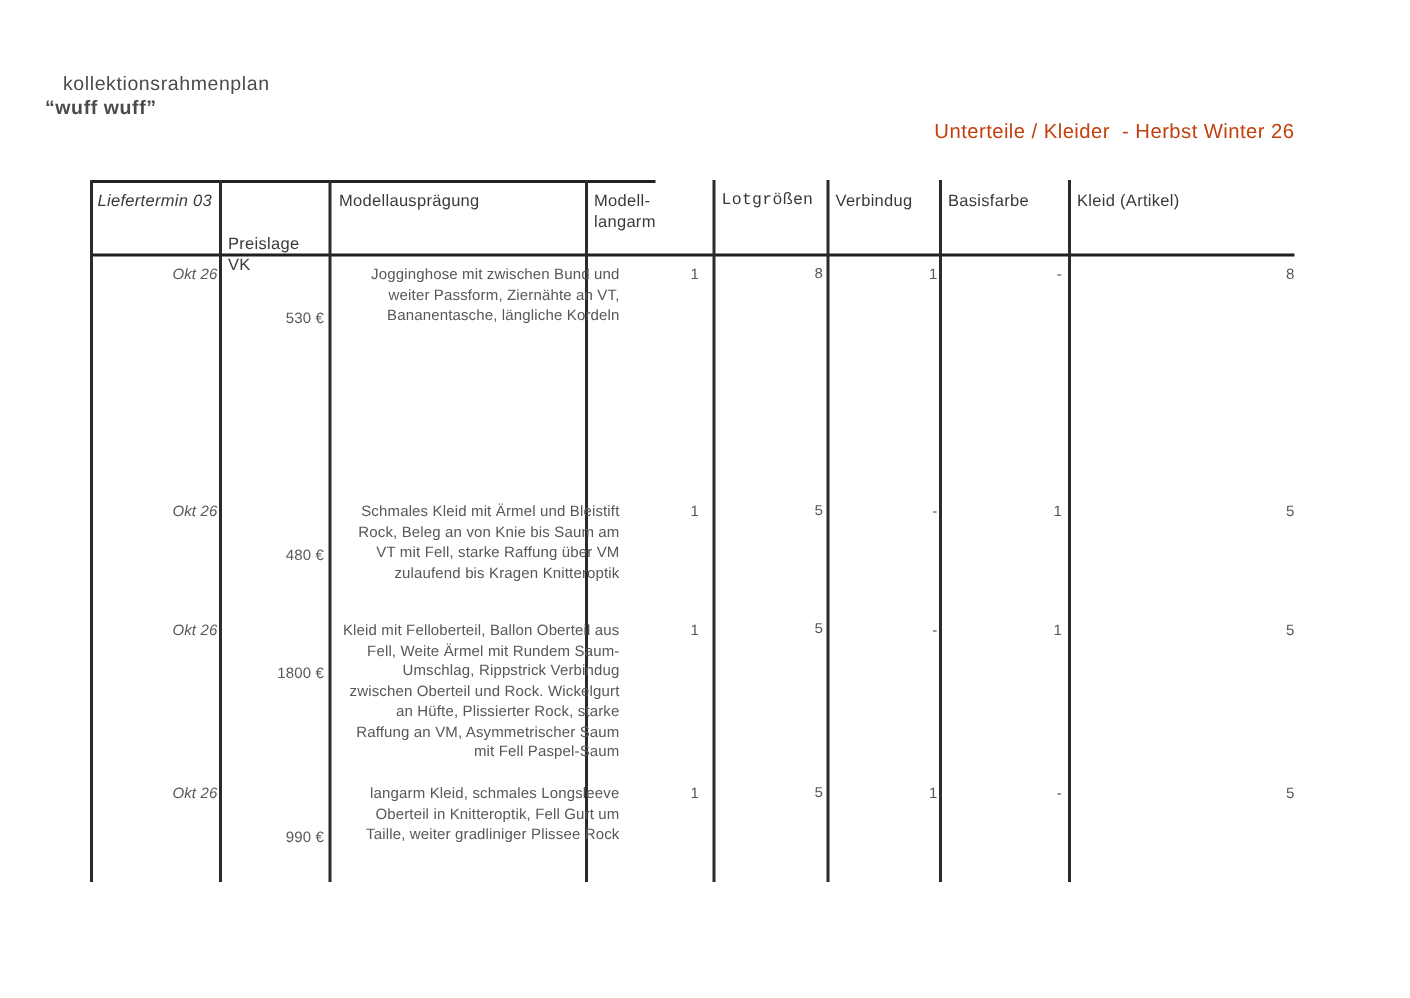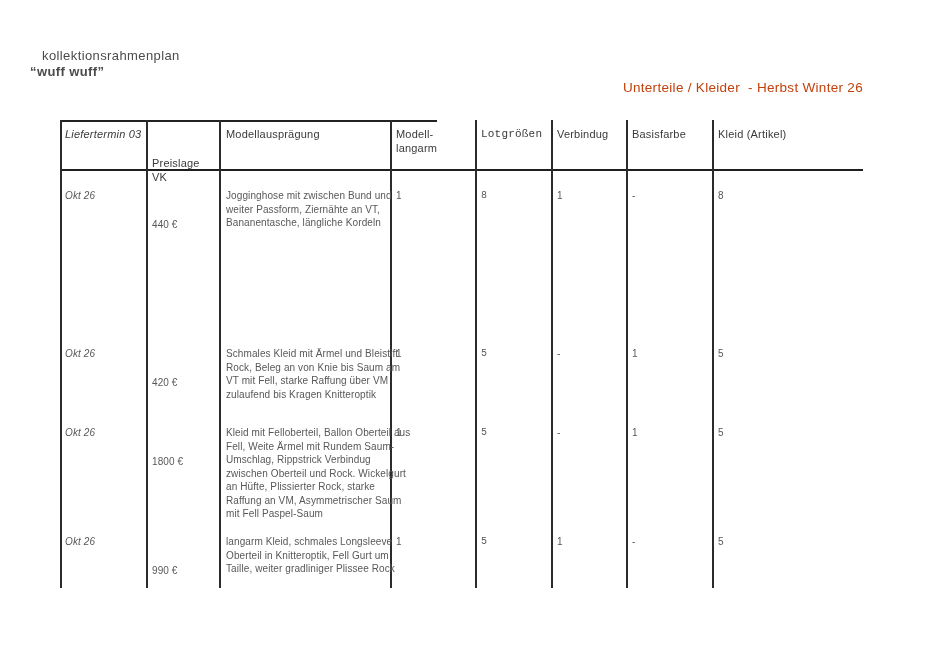--- a/index.html
+++ b/index.html
@@ -27,23 +27,24 @@
   }
   .rule { position: absolute; background: #222222; }
   .vline { position: absolute; width: 1.5px; top: 120px; height: 468px; background: #2b2b2b; }
   .hcell {
     position: absolute; top: 127px;
     font-size: 11px; color: #3a3a3a; letter-spacing: 0.2px;
     line-height: 14px; white-space: pre-line;
   }
   .row { position: absolute; left: 0; width: 940px; height: 0; }
   .cell {
-    position: absolute; top: 12px;
+    position: absolute; top: 0;
     font-size: 10px; color: #585858; letter-spacing: 0.1px;
     line-height: 13.5px;
+    text-align: right;
   }
   .c0 { left: 65px;  width: 80px; font-style: italic;  }
   .c1 { left: 152px; width: 64px; margin-top: 29px;  }
   .c2 { left: 226px; width: 187px; }
   .c3 { left: 396px; width: 70px;  }
   .c4 { left: 481px; width: 68px; font-family: Liberation Mono, monospace;  }
   .c5 { left: 557px; width: 68px;  }
   .c6 { left: 632px; width: 76px;  }
   .c7 { left: 718px; width: 145px; }
 </style>
@@ -77,32 +78,32 @@
       <div class="hcell c3">Modell-
 langarm</div>
       <div class="hcell c4">Lotgrößen</div>
       <div class="hcell c5">Verbindug</div>
       <div class="hcell c6">Basisfarbe</div>
       <div class="hcell c7">Kleid (Artikel)</div>
     </div>
 
     <div class="row" style="top:177px;">
       <div class="cell c0">Okt 26</div>
-      <div class="cell c1">440 €</div>
+      <div class="cell c1">530 €</div>
       <div class="cell c2">Jogginghose mit zwischen Bund und weiter Passform, Ziernähte an VT, Bananentasche, längliche Kordeln</div>
       <div class="cell c3">1</div>
       <div class="cell c4">8</div>
       <div class="cell c5">1</div>
       <div class="cell c6">-</div>
       <div class="cell c7">8</div>
     </div>
 
     <div class="row" style="top:335px;">
       <div class="cell c0">Okt 26</div>
-      <div class="cell c1">420 €</div>
+      <div class="cell c1">480 €</div>
       <div class="cell c2">Schmales Kleid mit Ärmel und Bleistift Rock, Beleg an von Knie bis Saum am VT mit Fell, starke Raffung über VM zulaufend bis Kragen Knitteroptik</div>
       <div class="cell c3">1</div>
       <div class="cell c4">5</div>
       <div class="cell c5">-</div>
       <div class="cell c6">1</div>
       <div class="cell c7">5</div>
     </div>
 
     <div class="row" style="top:414px;">
       <div class="cell c0">Okt 26</div>

